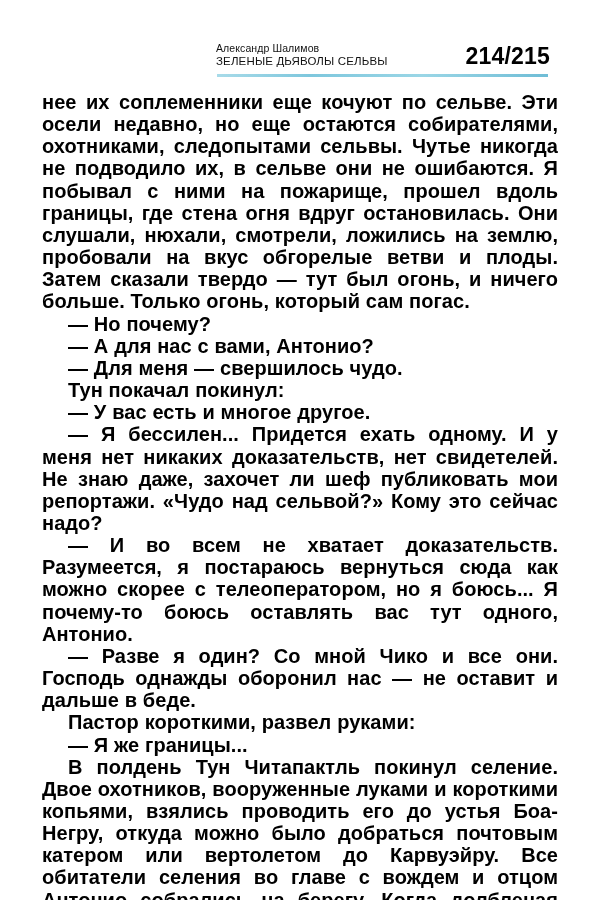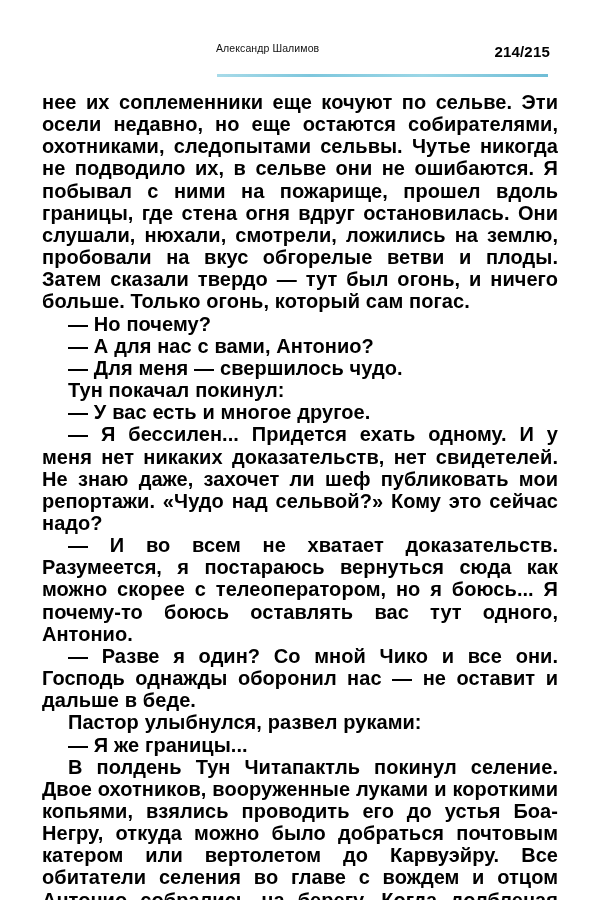--- a/index.html
+++ b/index.html
@@ -59,21 +59,21 @@
   .header-booktitle {
     font-size: 11.5px;
     font-weight: 400;
     letter-spacing: 0.15px;
     white-space: nowrap;
     color: #111111;
     margin-top: 1px;
   }
 
   .header-folio {
-    font-size: 15px;
+    font-size: 23px;
     font-weight: 700;
     letter-spacing: 0.2px;
     white-space: nowrap;
     color: #000000;
     margin-top: 1px;
   }
 
   .header-rule {
     position: absolute;
     left: 217px;
@@ -130,36 +130,37 @@
 </style>
 </head>
 <body>
 
 <div class="page">
 
   <div class="page-header">
     <div class="header-inner">
       <div class="header-titles">
         <div class="header-author">Александр Шалимов</div>
+        <div class="header-booktitle">ЗЕЛЕНЫЕ ДЬЯВОЛЫ СЕЛЬВЫ</div>
       </div>
       <div class="header-folio">214/215</div>
     </div>
     <div class="header-rule"></div>
   </div>
 
   <div class="body-column">
     <p class="para no-stretch">нее их соплеменники еще кочуют по сельве. Эти осели недавно, но еще остаются собирателями, охотниками, следопытами сельвы. Чутье никогда не подводило их, в сельве они не ошибаются. Я побывал с ними на пожарище, прошел вдоль границы, где стена огня вдруг остановилась. Они слушали, нюхали, смотрели, ложились на землю, пробовали на вкус обгорелые ветви и плоды. Затем сказали твердо — тут был огонь, и ничего больше. Только огонь, который сам погас.</p>
     <p class="para dialogue no-stretch">— Но почему?</p>
     <p class="para dialogue no-stretch">— А для нас с вами, Антонио?</p>
     <p class="para dialogue no-stretch">— Для меня — свершилось чудо.</p>
     <p class="para indent no-stretch">Тун покачал покинул:</p>
     <p class="para dialogue no-stretch">— У вас есть и многое другое.</p>
     <p class="para dialogue no-stretch">— Я бессилен... Придется ехать одному. И у меня нет никаких доказательств, нет свидетелей. Не знаю даже, захочет ли шеф публиковать мои репортажи. «Чудо над сельвой?» Кому это сейчас надо?</p>
     <p class="para dialogue no-stretch">— И во всем не хватает доказательств. Разумеется, я постараюсь вернуться сюда как можно скорее с телеоператором, но я боюсь... Я почему-то боюсь оставлять вас тут одного, Антонио.</p>
     <p class="para dialogue no-stretch">— Разве я один? Со мной Чико и все они. Господь однажды оборонил нас — не оставит и дальше в беде.</p>
-    <p class="para indent light no-stretch">Пастор улыбнулся, развел руками:</p>
+    <p class="para indent light no-stretch">Пастор короткими, развел руками:</p>
     <p class="para dialogue light no-stretch">— Я же границы...</p>
     <p class="para indent light no-stretch">В полдень Тун Читапактль покинул селение. Двое охотников, вооруженные луками и короткими копьями, взялись проводить его до устья Боа-Негру, откуда можно было добраться почтовым катером или вертолетом до Карвуэйру. Все обитатели селения во главе с вождем и отцом Антонио собрались на берегу. Когда долбленая лодка с тремя путешественниками отошла от берега, все, как один, подняли руки в прощальном приветствии, а вождь высоко подбросил вверх украшенное яркими перьями копье и, ловя его, крикнул:</p>
     <p class="para dialogue light no-stretch">— Дети Луны желают тебе удачи на твоей охотничьей тропе, брат наш Тун. Возвращайся и всегда найдешь здесь еду и кров.</p>
 
   </div>
 
 </div>
 
 </body></html>

